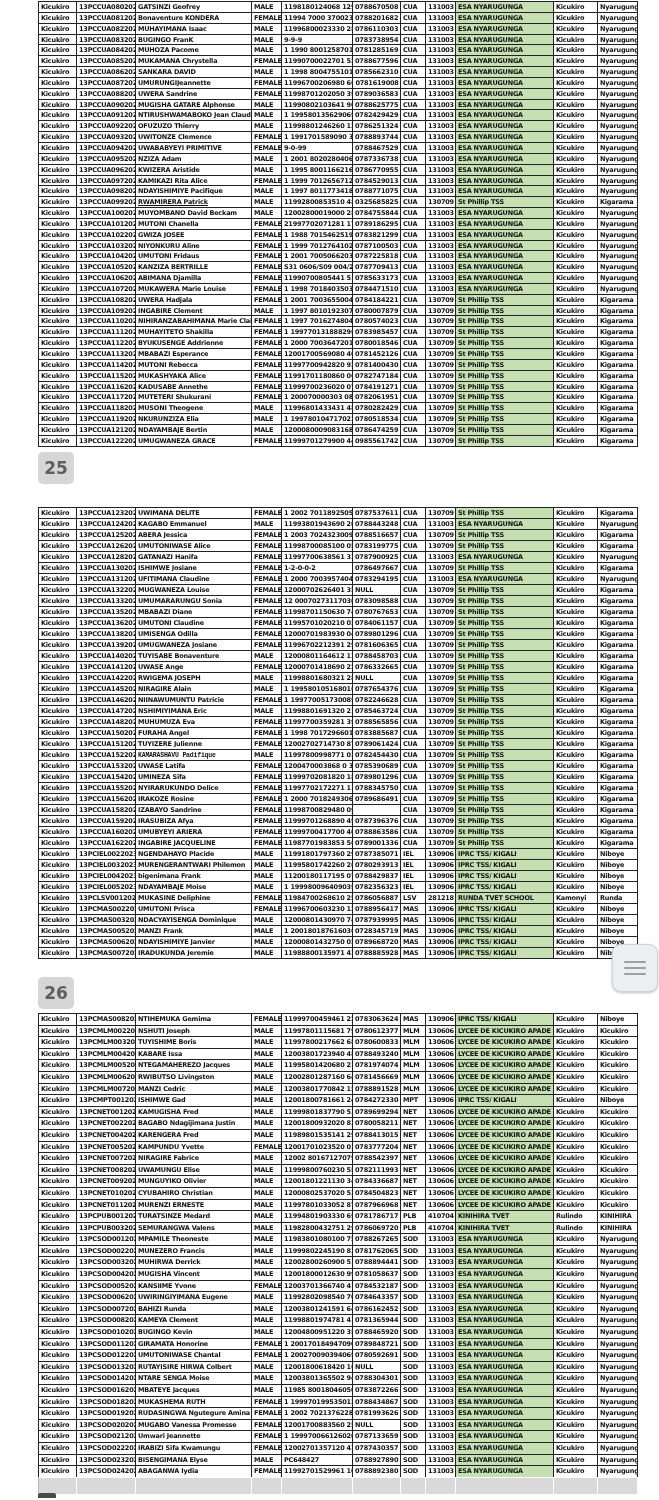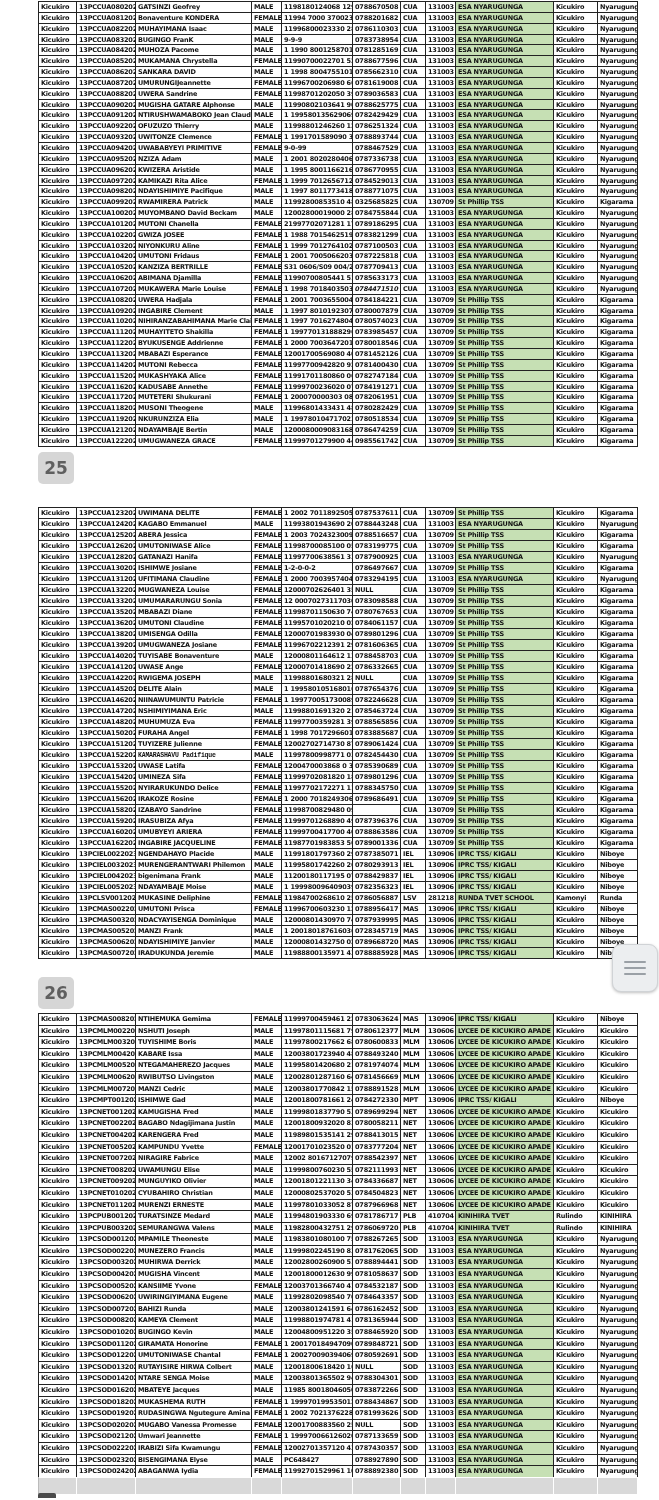--- a/index.html
+++ b/index.html
@@ -130,21 +130,21 @@
       <span class="cell c8" style="height: 10.85px; line-height: 10.85px; background: rgb(198, 224, 180);">ESA NYARUGUNGA</span>
       <span class="cell c9" style="height: 10.85px; line-height: 10.85px;">Kicukiro</span>
       <span class="cell c10" style="height: 10.85px; line-height: 10.85px;">Nyarugunga</span>
     </div>
     <div class="trow">
       <span class="cell c0" style="height: 10.85px; line-height: 10.85px;">Kicukiro</span>
       <span class="cell c1" style="height: 10.85px; line-height: 10.85px;">13PCCUA0872023</span>
       <span class="cell c2" style="height: 10.85px; line-height: 10.85px;">UMURUNGIJeannette</span>
       <span class="cell c3" style="height: 10.85px; line-height: 10.85px;">FEMALE</span>
       <span class="cell c4" style="height: 10.85px; line-height: 10.85px;">11996700206980 66</span>
-      <span class="cell c5" style="height: 10.85px; line-height: 10.85px;">0781619008</span>
+      <span class="cell c5" style="height: 10.85px; line-height: 10.85px; text-align: center;">0781619008</span>
       <span class="cell c6" style="height: 10.85px; line-height: 10.85px;">CUA</span>
       <span class="cell c7" style="height: 10.85px; line-height: 10.85px;">131003</span>
       <span class="cell c8" style="height: 10.85px; line-height: 10.85px; background: rgb(198, 224, 180);">ESA NYARUGUNGA</span>
       <span class="cell c9" style="height: 10.85px; line-height: 10.85px;">Kicukiro</span>
       <span class="cell c10" style="height: 10.85px; line-height: 10.85px;">Nyarugunga</span>
     </div>
     <div class="trow">
       <span class="cell c0" style="height: 10.85px; line-height: 10.85px;">Kicukiro</span>
       <span class="cell c1" style="height: 10.85px; line-height: 10.85px;">13PCCUA0882023</span>
       <span class="cell c2" style="height: 10.85px; line-height: 10.85px;">UWERA Sandrine</span>
@@ -270,21 +270,21 @@
       <span class="cell c5" style="height: 10.85px; line-height: 10.85px;">0788771075</span>
       <span class="cell c6" style="height: 10.85px; line-height: 10.85px;">CUA</span>
       <span class="cell c7" style="height: 10.85px; line-height: 10.85px;">131003</span>
       <span class="cell c8" style="height: 10.85px; line-height: 10.85px; background: rgb(198, 224, 180);">ESA NYARUGUNGA</span>
       <span class="cell c9" style="height: 10.85px; line-height: 10.85px;">Kicukiro</span>
       <span class="cell c10" style="height: 10.85px; line-height: 10.85px;">Nyarugunga</span>
     </div>
     <div class="trow">
       <span class="cell c0" style="height: 10.85px; line-height: 10.85px;">Kicukiro</span>
       <span class="cell c1" style="height: 10.85px; line-height: 10.85px;">13PCCUA0992023</span>
-      <span class="cell c2" style="height: 10.85px; line-height: 10.85px;">RWAMIRERA Patrick</span>
+      <span class="cell c2" style="height: 10.85px; line-height: 10.85px; text-decoration: underline;">RWAMIRERA Patrick</span>
       <span class="cell c3" style="height: 10.85px; line-height: 10.85px;">MALE</span>
       <span class="cell c4" style="height: 10.85px; line-height: 10.85px;">11992800853510 48</span>
       <span class="cell c5" style="height: 10.85px; line-height: 10.85px;">0325685825</span>
       <span class="cell c6" style="height: 10.85px; line-height: 10.85px;">CUA</span>
       <span class="cell c7" style="height: 10.85px; line-height: 10.85px;">130709</span>
       <span class="cell c8" style="height: 10.85px; line-height: 10.85px; background: rgb(198, 224, 180);">St Phillip TSS</span>
       <span class="cell c9" style="height: 10.85px; line-height: 10.85px;">Kicukiro</span>
       <span class="cell c10" style="height: 10.85px; line-height: 10.85px;">Kigarama</span>
     </div>
     <div class="trow">
@@ -377,21 +377,21 @@
       <span class="cell c8" style="height: 10.85px; line-height: 10.85px; background: rgb(198, 224, 180);">ESA NYARUGUNGA</span>
       <span class="cell c9" style="height: 10.85px; line-height: 10.85px;">Kicukiro</span>
       <span class="cell c10" style="height: 10.85px; line-height: 10.85px;">Nyarugunga</span>
     </div>
     <div class="trow">
       <span class="cell c0" style="height: 10.85px; line-height: 10.85px;">Kicukiro</span>
       <span class="cell c1" style="height: 10.85px; line-height: 10.85px;">13PCCUA1072023</span>
       <span class="cell c2" style="height: 10.85px; line-height: 10.85px;">MUKAWERA Marie Louise</span>
       <span class="cell c3" style="height: 10.85px; line-height: 10.85px;">FEMALE</span>
       <span class="cell c4" style="height: 10.85px; line-height: 10.85px;">1 1998 70184035031</span>
-      <span class="cell c5" style="height: 10.85px; line-height: 10.85px; font-style: italic;">0784471510</span>
+      <span class="cell c5" style="height: 10.85px; line-height: 10.85px;">0784471510</span>
       <span class="cell c6" style="height: 10.85px; line-height: 10.85px;">CUA</span>
       <span class="cell c7" style="height: 10.85px; line-height: 10.85px;">131003</span>
       <span class="cell c8" style="height: 10.85px; line-height: 10.85px; background: rgb(198, 224, 180);">ESA NYARUGUNGA</span>
       <span class="cell c9" style="height: 10.85px; line-height: 10.85px;">Kicukiro</span>
       <span class="cell c10" style="height: 10.85px; line-height: 10.85px;">Nyarugunga</span>
     </div>
     <div class="trow">
       <span class="cell c0" style="height: 10.85px; line-height: 10.85px;">Kicukiro</span>
       <span class="cell c1" style="height: 10.85px; line-height: 10.85px;">13PCCUA1082023</span>
       <span class="cell c2" style="height: 10.85px; line-height: 10.85px;">UWERA Hadjala</span>
@@ -784,21 +784,21 @@
       <span class="cell c5" style="height: 11px; line-height: 11px;">NULL</span>
       <span class="cell c6" style="height: 11px; line-height: 11px;">CUA</span>
       <span class="cell c7" style="height: 11px; line-height: 11px;">130709</span>
       <span class="cell c8" style="height: 11px; line-height: 11px; background: rgb(198, 224, 180);">St Phillip TSS</span>
       <span class="cell c9" style="height: 11px; line-height: 11px;">Kicukiro</span>
       <span class="cell c10" style="height: 11px; line-height: 11px;">Kigarama</span>
     </div>
     <div class="trow">
       <span class="cell c0" style="height: 11px; line-height: 11px;">Kicukiro</span>
       <span class="cell c1" style="height: 11px; line-height: 11px;">13PCCUA1452023</span>
-      <span class="cell c2" style="height: 11px; line-height: 11px;">DELITE Alain</span>
+      <span class="cell c2" style="height: 11px; line-height: 11px;">NIRAGIRE Alain</span>
       <span class="cell c3" style="height: 11px; line-height: 11px;">MALE</span>
       <span class="cell c4" style="height: 11px; line-height: 11px;">1 199580105168016</span>
       <span class="cell c5" style="height: 11px; line-height: 11px;">0787654376</span>
       <span class="cell c6" style="height: 11px; line-height: 11px;">CUA</span>
       <span class="cell c7" style="height: 11px; line-height: 11px;">130709</span>
       <span class="cell c8" style="height: 11px; line-height: 11px; background: rgb(198, 224, 180);">St Phillip TSS</span>
       <span class="cell c9" style="height: 11px; line-height: 11px;">Kicukiro</span>
       <span class="cell c10" style="height: 11px; line-height: 11px;">Kigarama</span>
     </div>
     <div class="trow">

